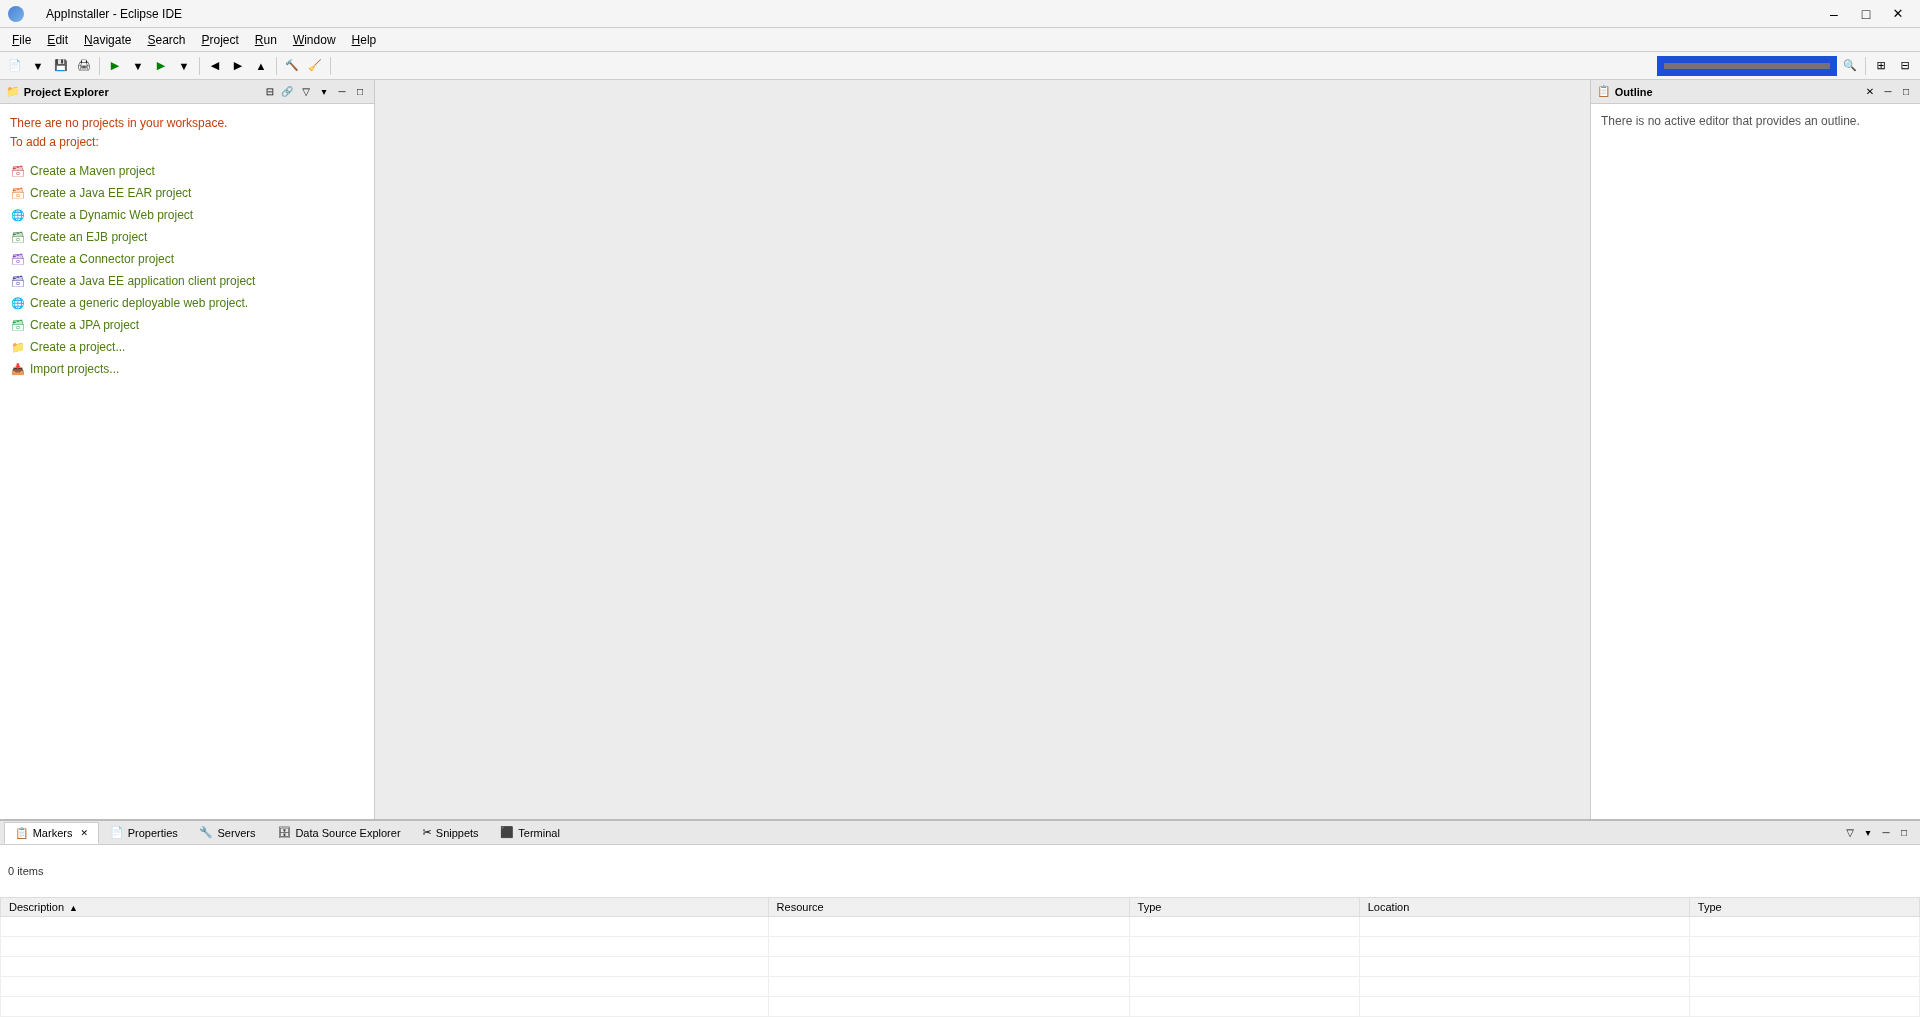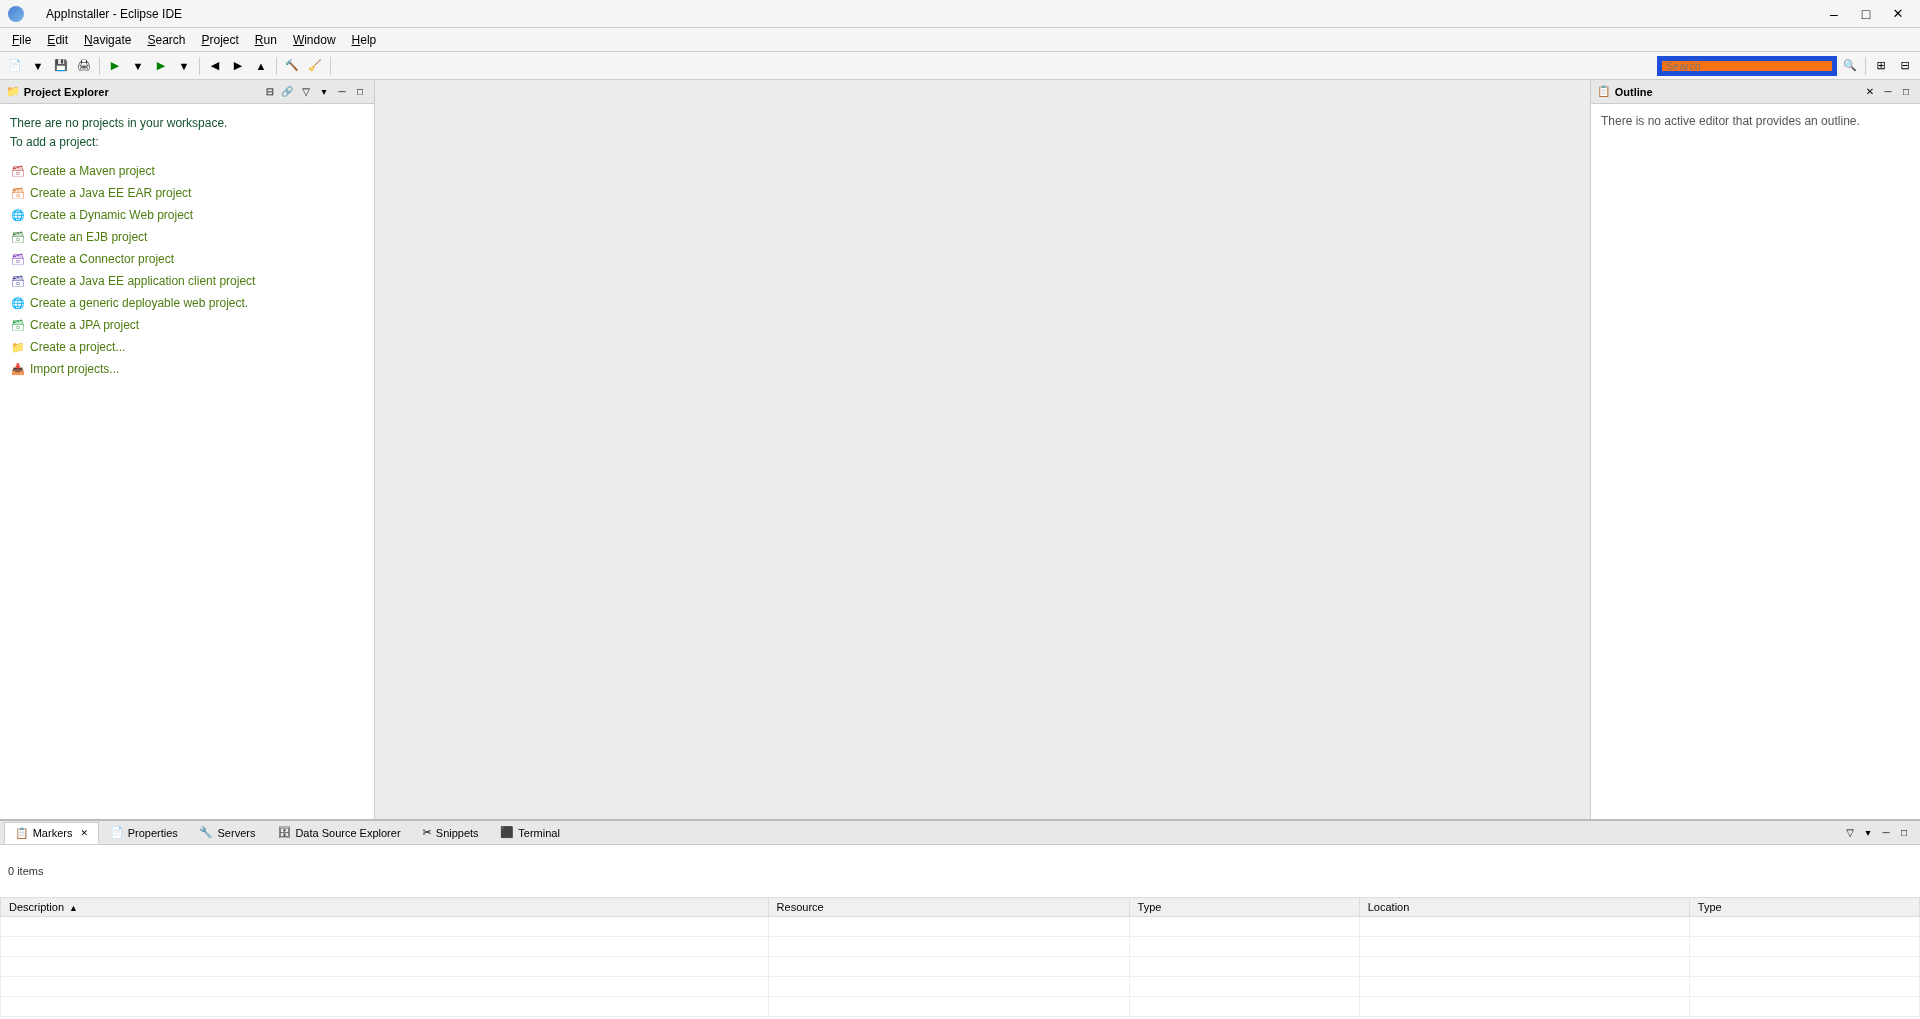--- a/index.html
+++ b/index.html
@@ -55,24 +55,24 @@
       border: 1px solid transparent;
       background: transparent;
       cursor: pointer;
       display: flex; align-items: center; justify-content: center;
       font-size: 11px;
     }
     .toolbar-separator { width: 1px; height: 18px; background: #ccc; margin: 0 2px; }
     .toolbar-search {
       margin-left: auto;
       width: 180px; height: 20px;
-      border: 5px solid #1d4ed8;
+      border: 7px solid #1d4ed8;
       padding: 2px 4px;
       font-size: 11px;
-      background: #f97316;
+      background: #737373;
     }
 
     
     .main-layout {
       display: flex;
       flex-direction: column;
       height: calc(1019px - 80px);
     }
     .center-layout {
       display: flex;
@@ -101,21 +101,21 @@
     }
     .panel-title { font-size: 11px; font-weight: bold; display: flex; align-items: center; gap: 4px; }
     .panel-controls { display: flex; gap: 2px; }
     .panel-btn { width: 16px; height: 16px; border: none; background: transparent; cursor: pointer; font-size: 10px; display: flex; align-items: center; justify-content: center; }
 
     .project-explorer-content {
       padding: 10px;
       flex: 1;
       overflow-y: auto;
     }
-    .no-projects-text { font-size: 12px; color: #14532d; line-height: 1.6; margin-bottom: 8px; }
+    .no-projects-text { font-size: 12px; color: #c2410c; line-height: 1.6; margin-bottom: 8px; }
     .project-links { list-style: none; }
     .project-link-item {
       display: flex;
       align-items: center;
       gap: 4px;
       padding: 3px 0;
     }
     .project-link-item a {
       color: #4d7c0f;
       text-decoration: none;

